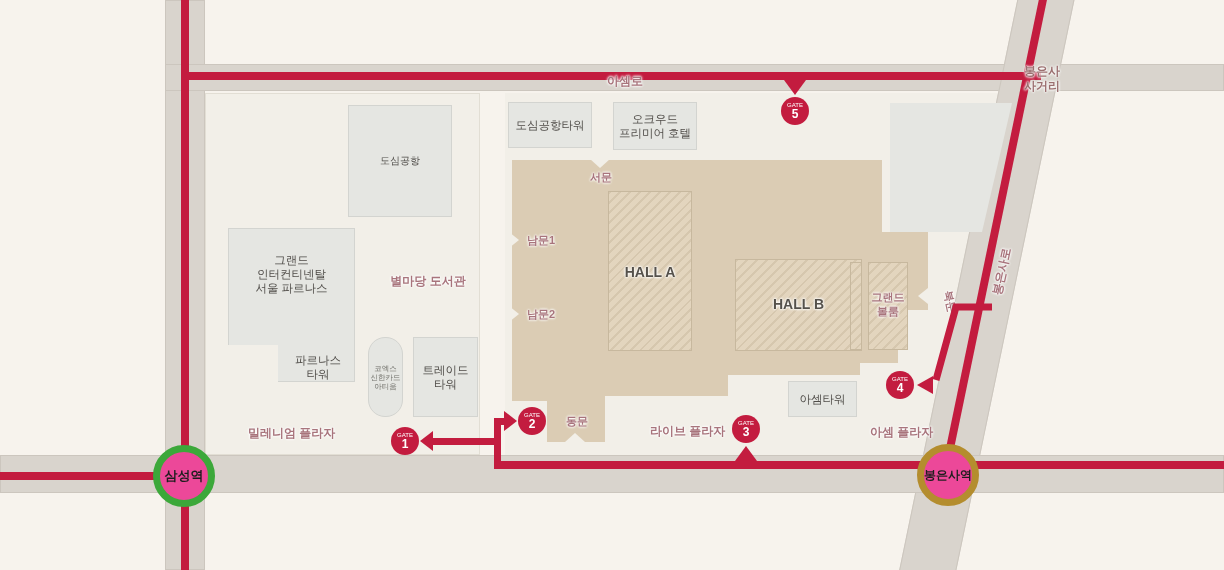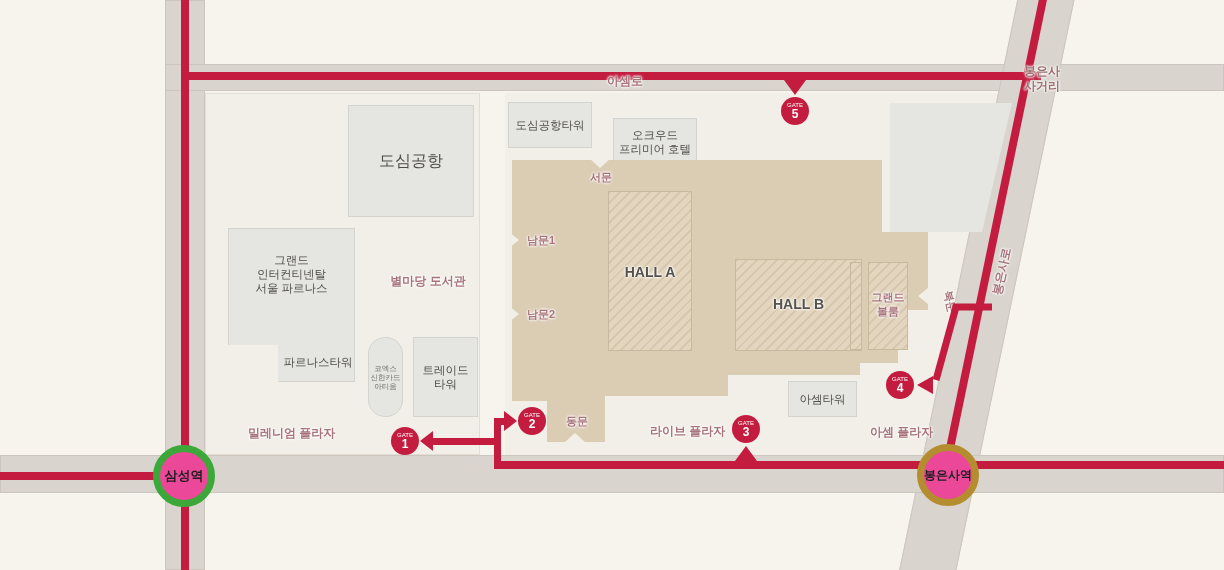--- a/index.html
+++ b/index.html
@@ -60,49 +60,49 @@
   <div class="abs road" style="left:165px;top:64px;width:1059px;height:27px;"></div>
   <div class="abs road" style="left:1022px;top:-20px;width:56px;height:620px;transform-origin:50% 0;transform:rotate(11.7deg);"></div>
   <div class="abs road" style="left:0;top:455px;width:1224px;height:38px;"></div>
 
   <div class="abs redline" style="left:181px;top:0;width:8px;height:570px;"></div>
   <div class="abs redline" style="left:185px;top:72px;width:856px;height:8px;"></div>
   <div class="abs redline" style="left:1043px;top:-20px;width:8px;height:480px;transform-origin:50% 0;transform:rotate(11.7deg);"></div>
   <div class="abs redline" style="left:498px;top:461px;width:726px;height:8px;"></div>
   <div class="abs redline" style="left:0;top:472px;width:185px;height:8px;"></div>
 
-  <div class="abs bld" style="left:348px;top:105px;width:126px;height:112px;font-size:16px;">
+  <div class="abs bld" style="left:348px;top:105px;width:104px;height:112px;font-size:10px;">
     <span>도심공항</span>
   </div>
   <div class="abs bld" style="left:228px;top:228px;width:127px;height:154px;border:1px solid #d3d4d0;
               clip-path:polygon(0 0,100% 0,100% 100%,39.4% 100%,39.4% 76%,0 76%);
               justify-content:flex-start;padding-top:24px;">
     <span>그랜드</span>
     <span>인터컨티넨탈</span>
     <span>서울 파르나스</span>
   </div>
-  <div class="abs" style="left:283px;top:343px;width:70px;height:38px;z-index:4;display:flex;flex-direction:row;
-              align-items:center;justify-content:center;color:#4f4c48;font-size:11.5px;line-height:14px;">
+  <div class="abs" style="left:283px;top:343px;width:70px;height:38px;z-index:4;display:flex;flex-direction:column;
+              align-items:center;justify-content:flex-end;color:#4f4c48;font-size:11.5px;line-height:14px;">
     <span>파르나스</span>
     <span>타워</span>
   </div>
   <div class="abs bld" style="left:368px;top:337px;width:35px;height:80px;font-size:7.5px;line-height:9px;color:#70706a;border-radius:17px;">
     <span>코엑스</span>
     <span>신한카드</span>
     <span>아티움</span>
   </div>
   <div class="abs bld" style="left:413px;top:337px;width:65px;height:80px;">
     <span>트레이드</span>
     <span>타워</span>
   </div>
 
   <div class="abs bld" style="left:508px;top:102px;width:84px;height:46px;">
     <span>도심공항타워</span>
   </div>
-  <div class="abs bld" style="left:613px;top:118px;width:84px;height:48px;">
+  <div class="abs bld" style="left:613px;top:102px;width:84px;height:48px;">
     <span>오크우드</span>
     <span>프리미어 호텔</span>
   </div>
   <div class="abs bld" style="left:890px;top:103px;width:122px;height:129px;border:none;
               clip-path:polygon(0 0,100% 0,75.4% 100%,0 100%);"></div>
   <div class="abs bld" style="left:788px;top:381px;width:69px;height:36px;">
     <span>아셈타워</span>
   </div>
 
   <div class="abs coex" style="left:512px;top:158px;width:416px;height:284px;

